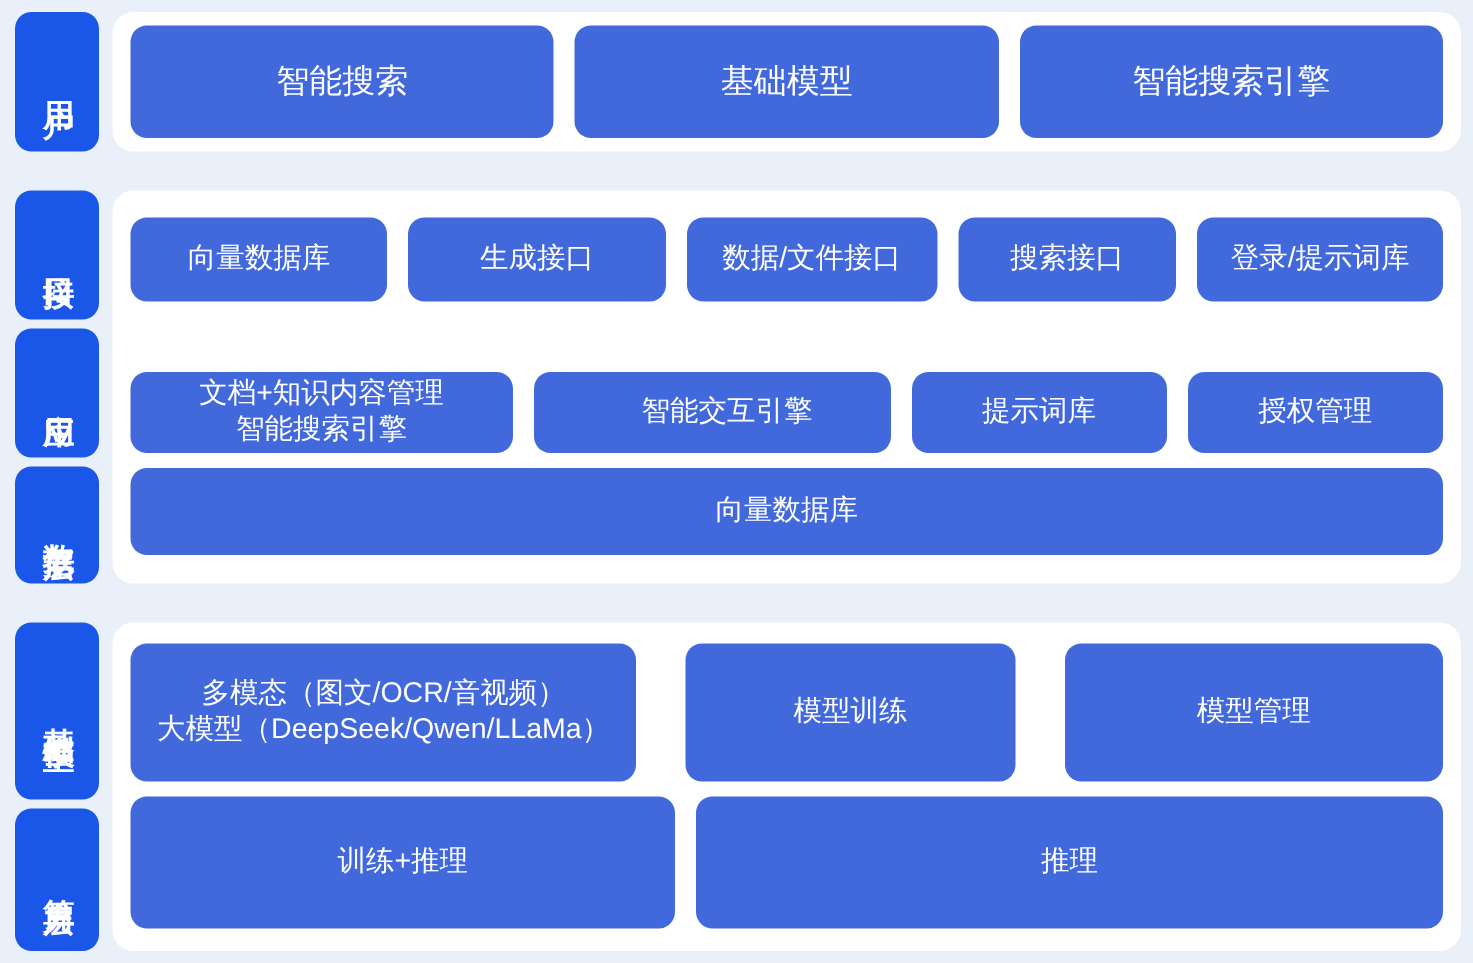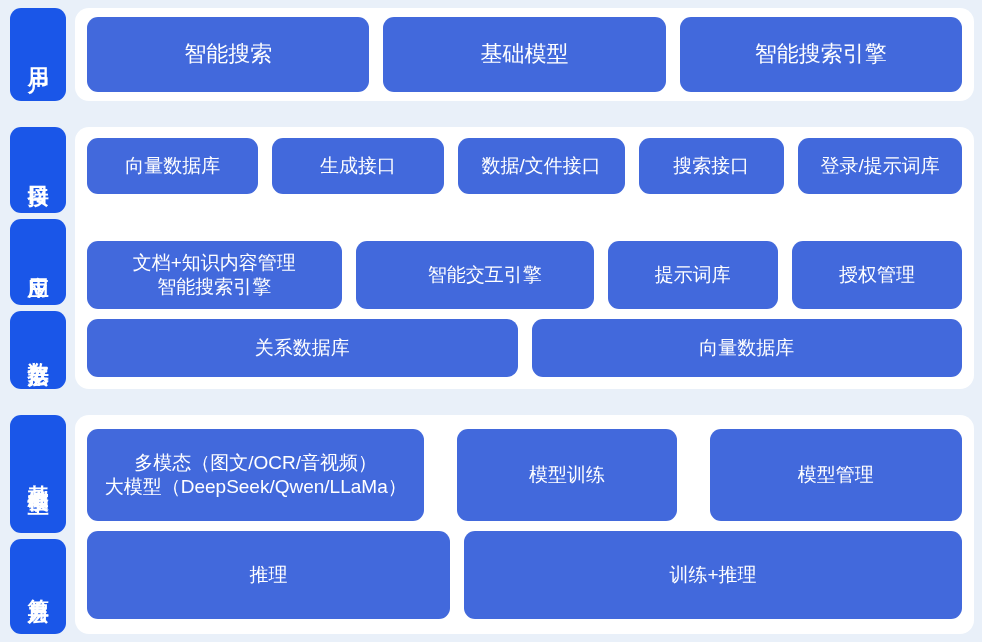--- a/index.html
+++ b/index.html
@@ -121,21 +121,21 @@
 
   
   .row-interface { height: 56px; }
   .row-interface .box:nth-child(1) { flex: 1.03 1 0; }
   .row-interface .box:nth-child(2) { flex: 1.03 1 0; }
   .row-interface .box:nth-child(3) { flex: 1.00 1 0; }
   .row-interface .box:nth-child(4) { flex: 0.86 1 0; text-align: center; }
   .row-interface .box:nth-child(5) { flex: 0.98 1 0; }
 
   
-  .row-app { height: 68px; margin-top: 37px; }
+  .row-app { height: 54px; margin-top: 37px; }
   .row-app .box:nth-child(1) { flex: 1.30 1 0; }
   .row-app .box:nth-child(2) { flex: 1.10 1 0; padding-left: 28px; }
   .row-app .box:nth-child(3) { flex: 0.84 1 0; }
   .row-app .box:nth-child(4) { flex: 0.84 1 0; text-align: right; }
 
   
   .row-data { height: 58px; }
   .row-data .box { flex: 1 1 0; }
 
   
@@ -195,21 +195,20 @@
 
       <div class="row row-app">
         <div class="box small-text">文档+知识内容管理
 智能搜索引擎</div>
         <div class="box small-text">智能交互引擎</div>
         <div class="box small-text">提示词库</div>
         <div class="box small-text">授权管理</div>
       </div>
 
       <div class="row row-data">
-        <div class="box small-text">关系数据库</div>
         <div class="box small-text">向量数据库</div>
       </div>
 
     </div>
   </div>
 
   <div class="spacer-band" style="height:14px;"></div>
 
   <div class="section s-model">
     <div class="rail rail-model">
@@ -223,20 +222,20 @@
     <div class="panel">
 
       <div class="row row-found">
         <div class="box small-text">多模态（图文/OCR/音视频）
 大模型（DeepSeek/Qwen/LLaMa）</div>
         <div class="box small-text">模型训练</div>
         <div class="box small-text">模型管理</div>
       </div>
 
       <div class="row row-compute">
+        <div class="box small-text">训练+推理</div>
         <div class="box small-text">推理</div>
-        <div class="box small-text">训练+推理</div>
       </div>
 
     </div>
   </div>
 
 </div>
 
 </body></html>

